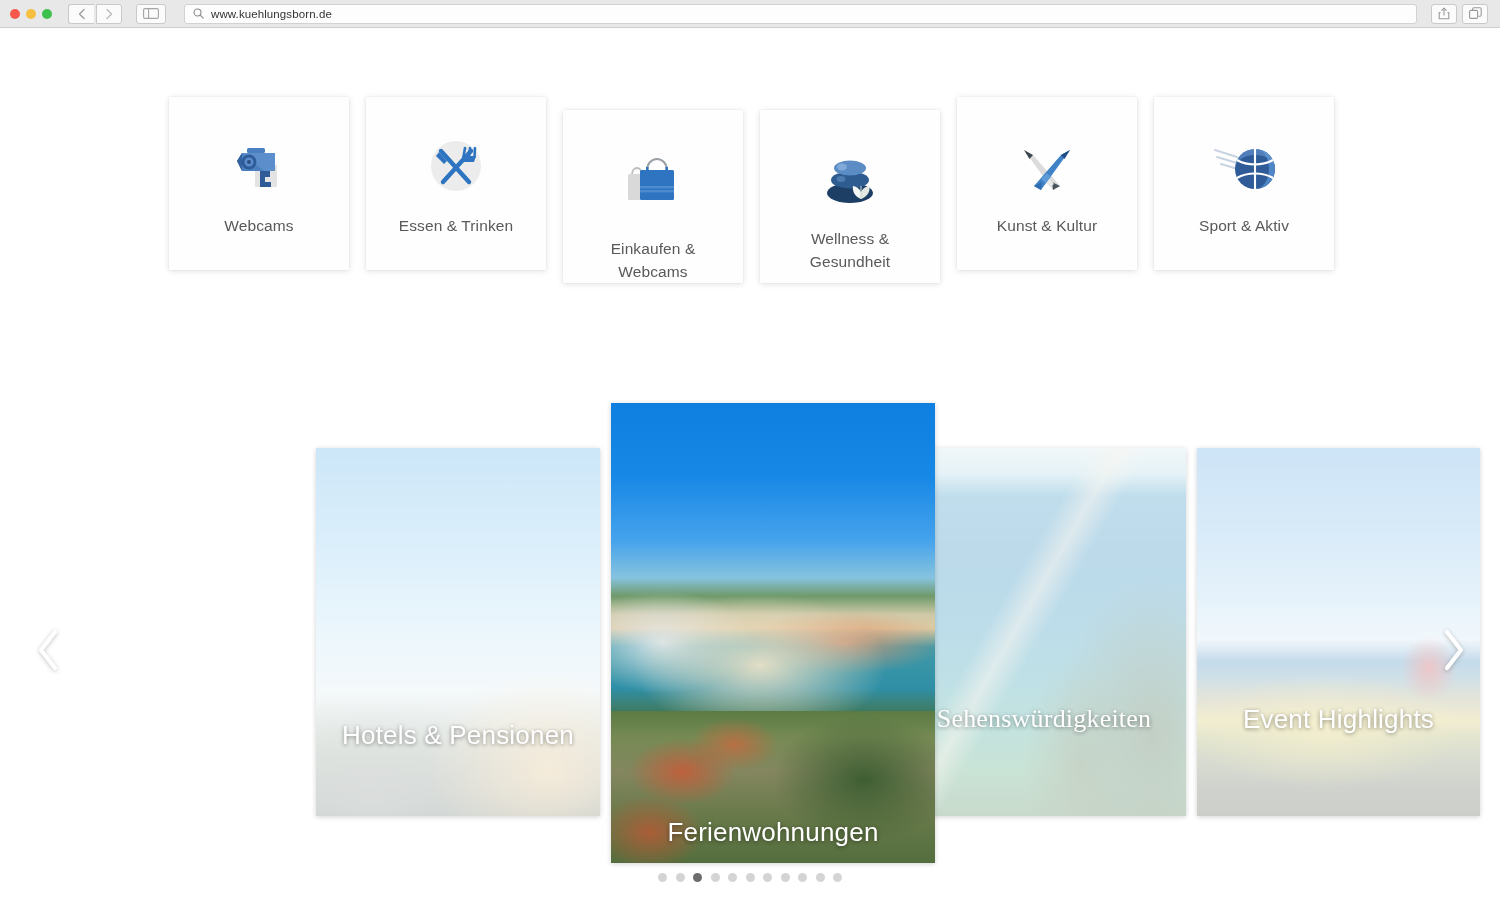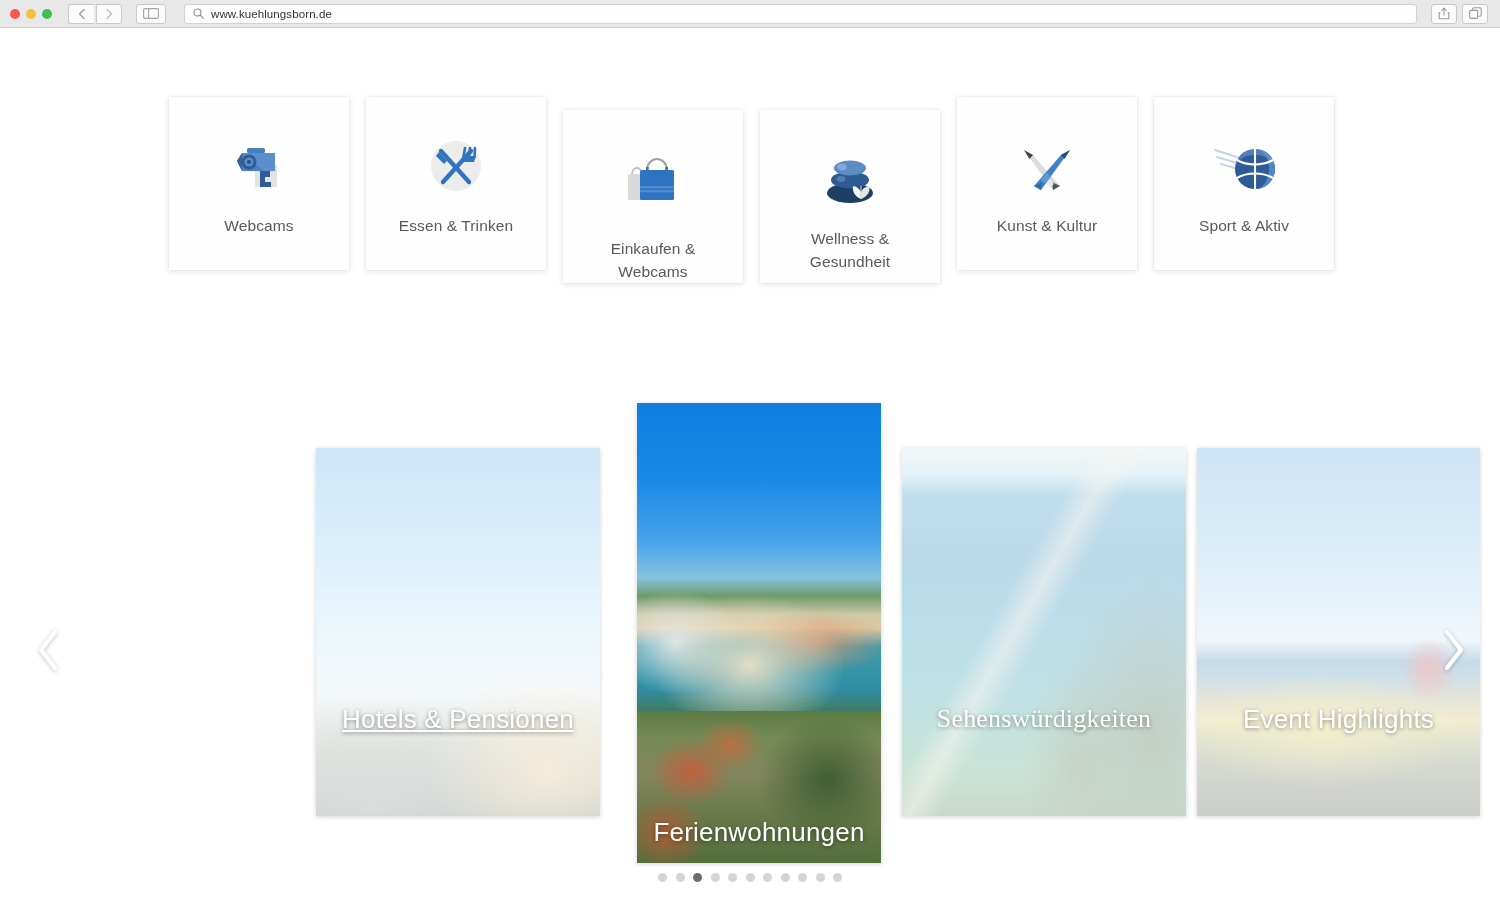--- a/index.html
+++ b/index.html
@@ -356,24 +356,24 @@
 
   <div class="carousel">
 
 
     <div class="card" style="left:316px; top:80px; width:284px; height:368px;">
       <div class="photo" style="background-image:
              radial-gradient(ellipse 70% 45% at 82% 88%, rgba(247,196,120,0.75) 0%, rgba(247,196,120,0) 60%),
              radial-gradient(ellipse 95% 40% at 20% 96%, rgba(130,140,135,0.8) 0%, rgba(130,140,135,0) 70%),
              linear-gradient(180deg,#4aa7e6 0%,#7cc3ef 26%,#b9e0f5 50%,#d9e9ee 66%,#9fae9e 80%,#6d7f72 92%,#3f5a52 100%);"></div>
       <div class="veil"></div>
-      <div class="card-title" style="top:256px;text-decoration:underline;">Hotels &amp; Pensionen</div>
-    </div>
-
-    <div class="card active" style="left:611px; top:35px; width:244px; height:460px; z-index:6;margin-left:26px;">
+      <div class="card-title" style="top:272px;">Hotels &amp; Pensionen</div>
+    </div>
+
+    <div class="card active" style="left:611px; top:35px; width:324px; height:460px; z-index:6;">
       <div class="photo" style="background-image:
              radial-gradient(ellipse 60% 24% at 46% 57%, rgba(236,226,200,0.95) 0%, rgba(236,226,200,0) 65%),
              radial-gradient(ellipse 40% 16% at 16% 52%, rgba(232,236,240,0.9) 0%, rgba(232,236,240,0) 70%),
              radial-gradient(ellipse 45% 10% at 72% 52%, rgba(226,150,110,0.8) 0%, rgba(226,150,110,0) 70%),
              linear-gradient(180deg,
                #0f7fe0 0%, #1888e6 16%, #46a3ec 30%,
                #86c3de 38%, #6f9a6a 42%, #cfc9a8 46%,
                #dcc9a2 49%, #3f9aa8 53%, #2f8fa6 62%,
                #3d7f70 66%, #2f6b4a 70%,
                #4a7a3e 76%, #6f8a4a 82%, #5c7d42 88%,

